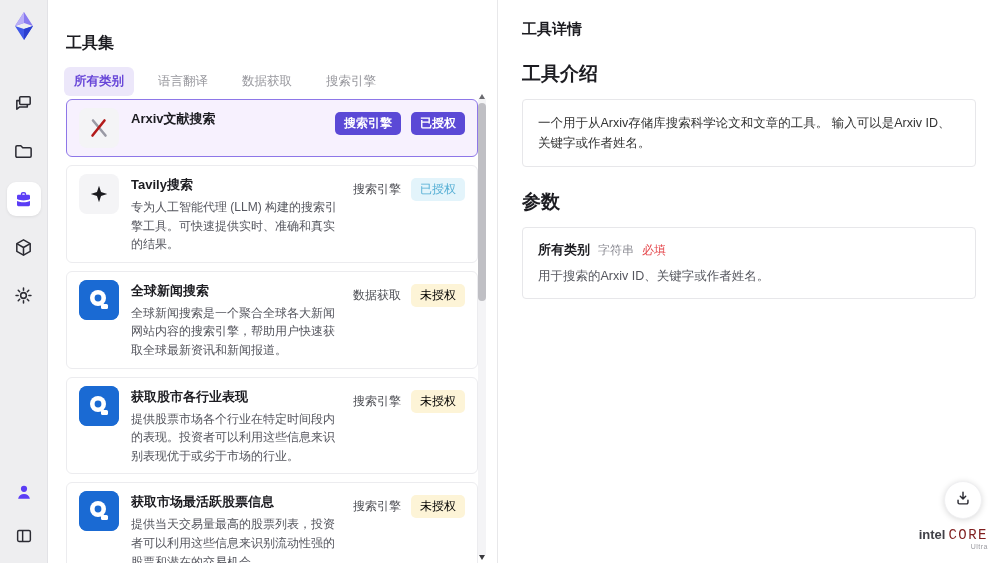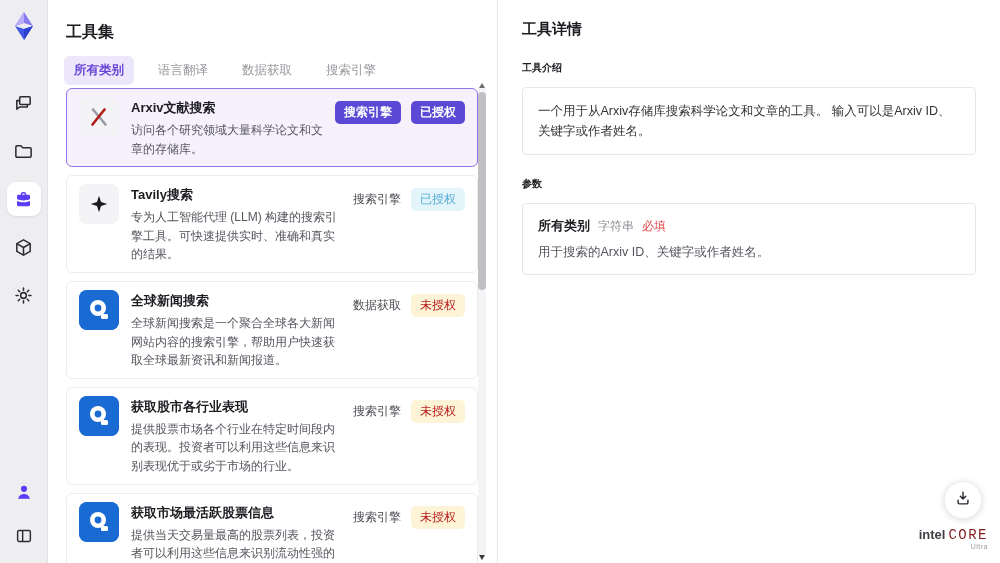--- a/index.html
+++ b/index.html
@@ -19,21 +19,21 @@
   .rail-nav { display:flex; flex-direction:column; align-items:center; gap:14px; margin-top:42px; }
   .rail-btn {
     width:34px; height:34px; border-radius:9px;
     display:flex; align-items:center; justify-content:center; cursor:pointer;
   }
   .rail-btn.active { background:#ffffff; box-shadow:0 1px 3px rgba(0,0,0,.08); }
   .rail-bottom { position:absolute; bottom:10px; left:0; right:0; display:flex; flex-direction:column; align-items:center; gap:10px; }
   .rail svg { display:block; }
 
   
-  .main { position:absolute; left:48px; top:0; bottom:0; width:449px; background:#fff; }
+  .main { position:absolute; left:48px; top:11px; bottom:0; width:449px; background:#fff; }
   .main-title { position:absolute; left:18px; top:22px; font-size:16px; font-weight:bold; }
   .tabs { position:absolute; left:16px; top:56px; display:flex; gap:14px; align-items:center; }
   .tab { font-size:12.5px; color:#97979d; padding:6px 10px; border-radius:6px; cursor:pointer; white-space:nowrap; }
   .tab.active { background:#ece7fa; color:#6847d8; font-weight:bold; }
 
   .list { position:absolute; left:18px; right:19px; top:88px; bottom:0; overflow:hidden; }
   .card {
     display:flex; align-items:flex-start;
     background:#fff; border:1px solid #ececef; border-radius:6px;
     padding:8px 12px; margin-bottom:8px; cursor:pointer;
@@ -45,33 +45,33 @@
   }
   .tool-icon.blue { background:#1a6ad3; }
   .tool-body { flex:1 1 auto; margin-left:12px; min-width:0; }
   .tool-name { font-size:13px; font-weight:bold; margin:2px 0 4px; }
   .tool-desc { font-size:12px; color:#55565e; line-height:1.55; }
   .tool-tags { flex:0 0 auto; display:flex; gap:10px; align-items:center; margin-left:8px; margin-top:4px; white-space:nowrap; }
   .tag-cat { font-size:12px; color:#4e4f55; }
   .pill { font-size:12px; padding:3px 9px; border-radius:5px; }
   .pill.solid { background:#5b49d6; color:#fff; font-weight:bold; }
   .pill.auth { background:#e3f4fb; color:#54aed4; }
-  .pill.unauth { background:#fdf4d7; color:#b91c1c; }
+  .pill.unauth { background:#fdf4d7; color:#000000; }
 
   
   .sb { position:absolute; right:11px; top:86px; bottom:6px; width:8px; background:#f4f4f6; border-radius:4px; }
   .sb-thumb { position:absolute; top:6px; left:0; width:8px; height:198px; background:#bfbfc4; border-radius:4px; cursor:pointer; }
   .sb-up, .sb-down { position:absolute; left:1px; width:0; height:0; border-left:3px solid transparent; border-right:3px solid transparent; }
   .sb-up   { top:-3px; border-bottom:5px solid #6b6b70; }
   .sb-down { bottom:-3px; border-top:5px solid #3a3a3e; }
 
   
   .detail { position:absolute; left:497px; top:0; bottom:0; right:0; background:#fff; border-left:1px solid #e8e8ea; padding:20px 24px; }
   .detail-title { font-size:15px; font-weight:bold; }
-  .section-h { font-size:10px; font-weight:bold; margin-top:22px; }
+  .section-h { font-size:19px; font-weight:bold; margin-top:22px; }
   .box { border:1px solid #e7e7ea; border-radius:4px; padding:13px 15px; margin-top:12px; background:#fff; }
   .intro-text { font-size:12.5px; color:#333; line-height:1.6; }
   .param-head { display:flex; align-items:baseline; gap:8px; margin-bottom:9px; }
   .param-name { font-size:13px; font-weight:bold; }
   .param-type { font-size:12px; color:#8a8a92; }
   .param-req { font-size:12px; color:#e5484d; }
   .param-desc { font-size:12.5px; color:#55565e; }
 
   
   .dl-btn {
@@ -172,21 +172,20 @@
 
     <div class="card selected">
       <div class="tool-icon">
         <svg width="24" height="24" viewBox="0 0 24 24" fill="none" stroke-linecap="round">
           <path d="M6 4.5L18.5 19.5" stroke="#9a9aa5" stroke-width="2.6"></path>
           <path d="M17.5 4.5L5.5 19.5" stroke="#b31b1b" stroke-width="2.6"></path>
         </svg>
       </div>
       <div class="tool-body">
         <div class="tool-name">Arxiv文献搜索</div>
-        <div class="tool-desc">访问各个研究领域大量科学论文和文章的存储库。</div>
       </div>
       <div class="tool-tags">
         <span class="pill solid">搜索引擎</span>
         <span class="pill solid">已授权</span>
       </div>
     </div>
 
     <div class="card">
       <div class="tool-icon">
         <svg width="22" height="22" viewBox="0 0 24 24">

